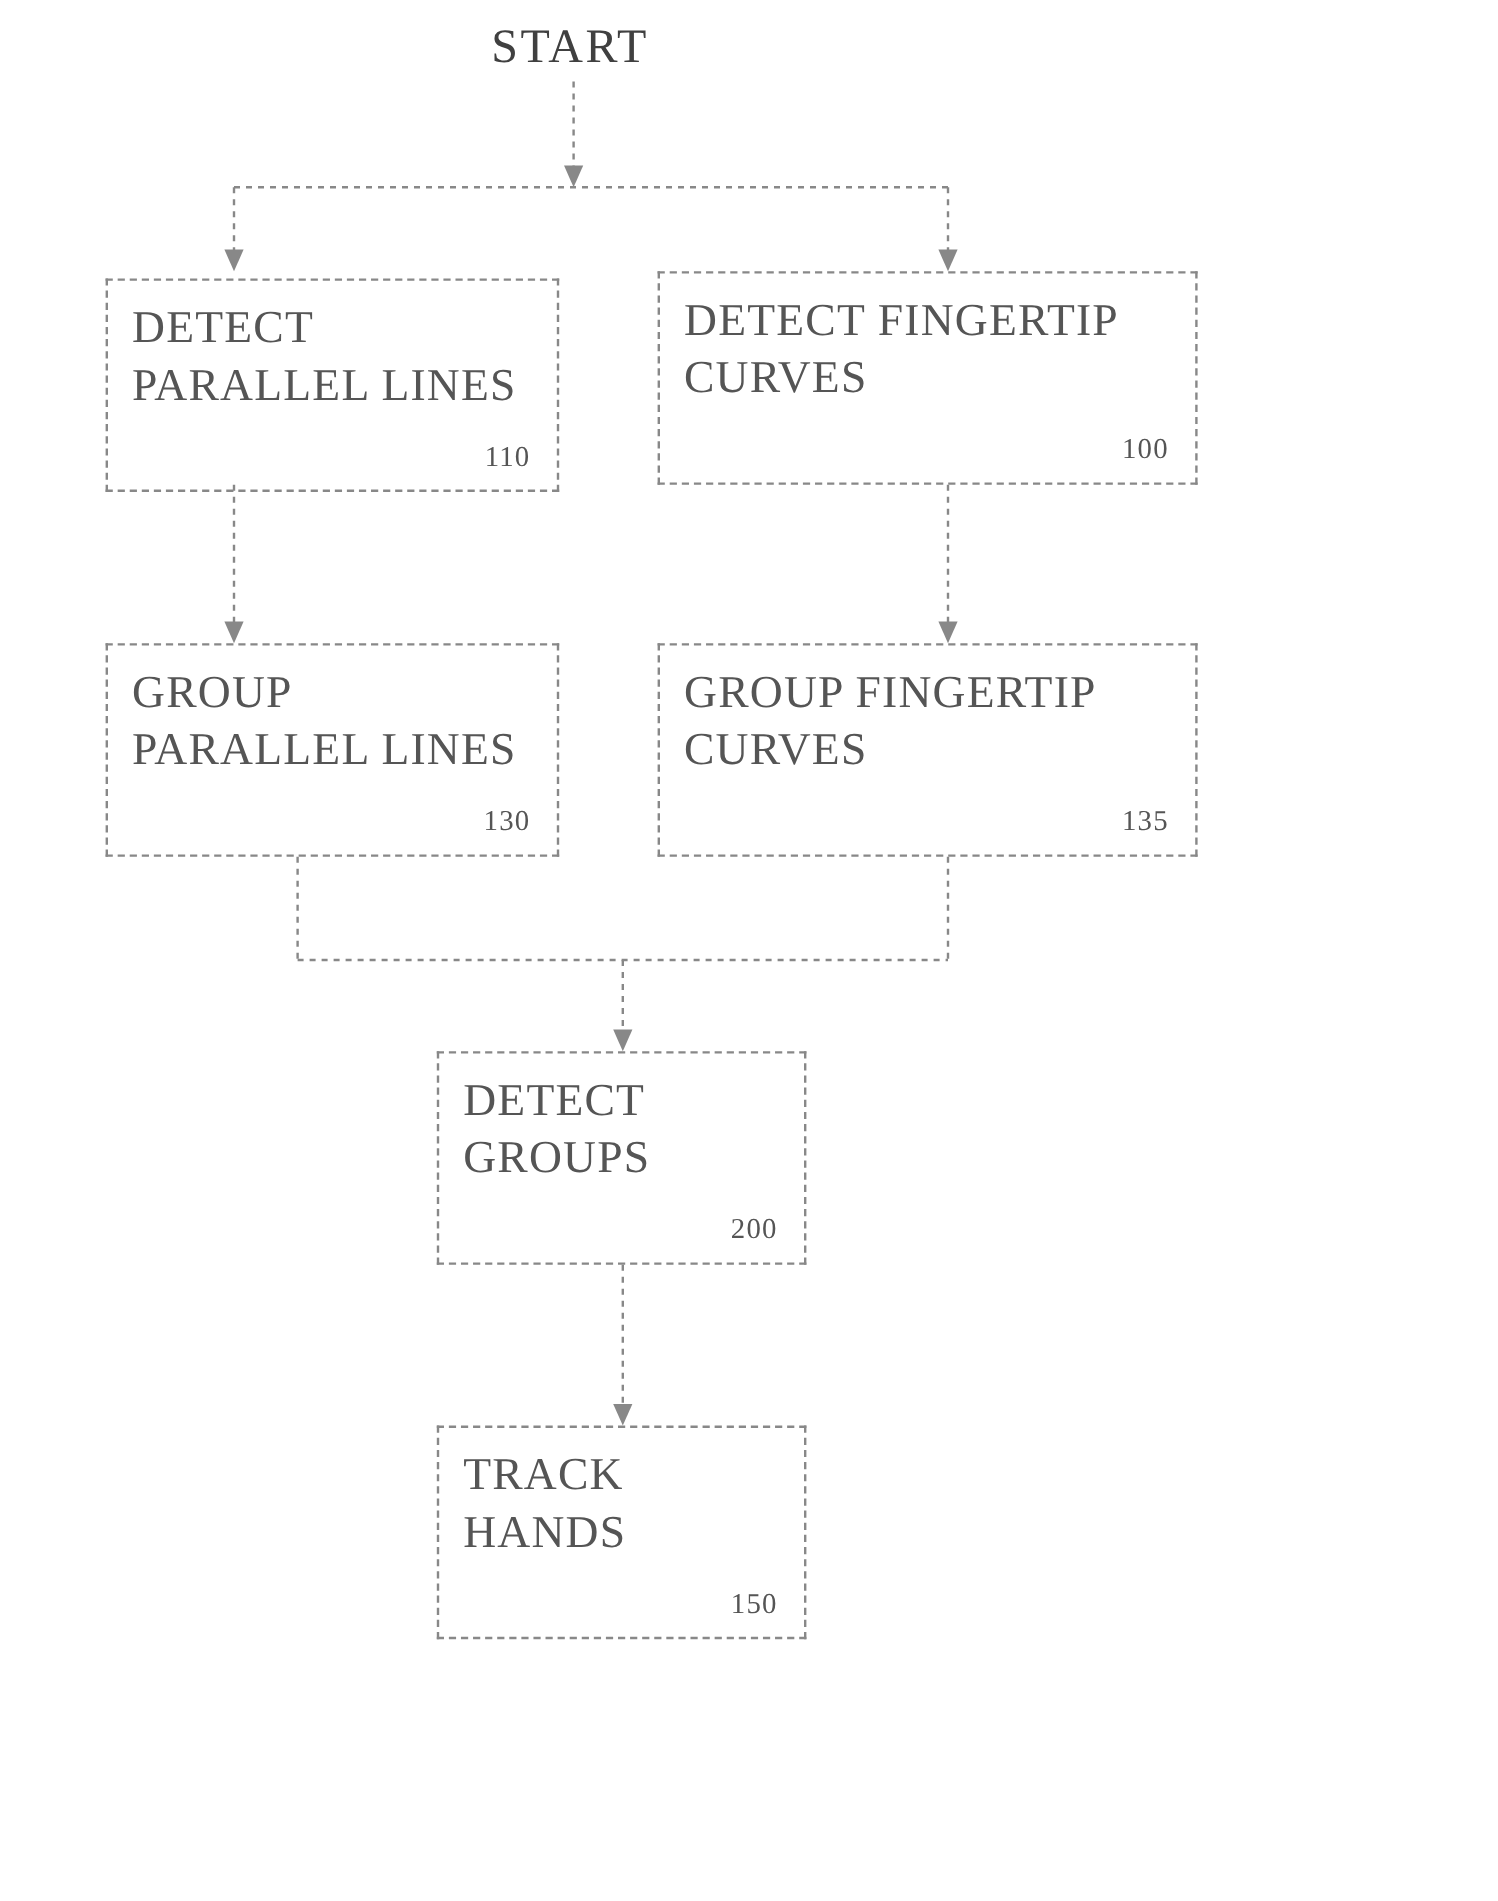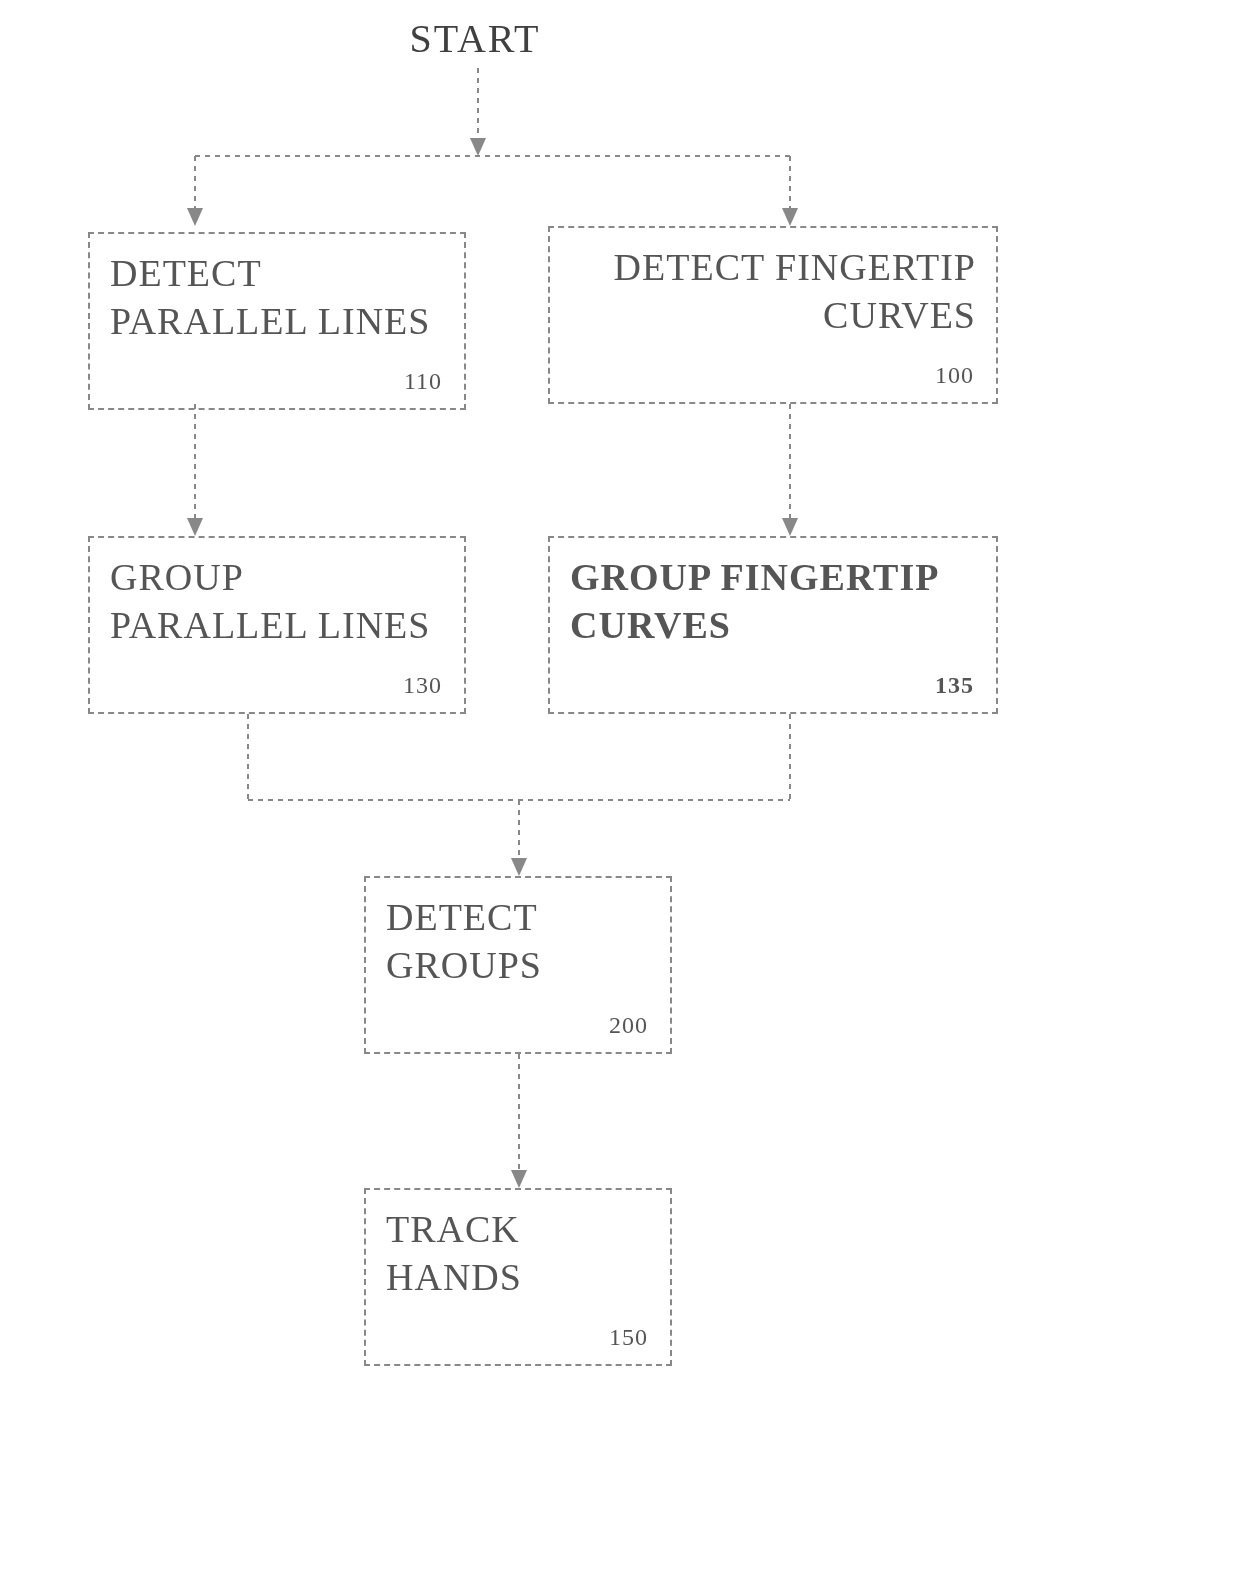--- a/index.html
+++ b/index.html
@@ -95,31 +95,31 @@
 
     <line class="dline" x1="519" y1="1054" x2="519" y2="1174"></line>
     <polygon class="ahead" points="519,1188 511,1170 527,1170"></polygon>
   </svg>
 
   <div class="box" style="left:88px; top:232px; width:378px; height:178px;">
     <span>DETECT PARALLEL LINES</span>
     <span class="box-num">110</span>
   </div>
 
-  <div class="box" style="left:548px; top:226px; width:450px; height:178px;text-align:right;">
+  <div class="box" style="left:548px; top:226px; width:450px; height:178px;">
     <span>DETECT FINGERTIP CURVES</span>
     <span class="box-num">100</span>
   </div>
 
   <div class="box" style="left:88px; top:536px; width:378px; height:178px;">
     <span>GROUP PARALLEL LINES</span>
     <span class="box-num">130</span>
   </div>
 
-  <div class="box" style="left:548px; top:536px; width:450px; height:178px;font-weight:bold;">
+  <div class="box" style="left:548px; top:536px; width:450px; height:178px;">
     <span>GROUP FINGERTIP CURVES</span>
     <span class="box-num">135</span>
   </div>
 
   <div class="box" style="left:364px; top:876px; width:308px; height:178px;">
     <span>DETECT GROUPS</span>
     <span class="box-num">200</span>
   </div>
 
   <div class="box" style="left:364px; top:1188px; width:308px; height:178px;">

